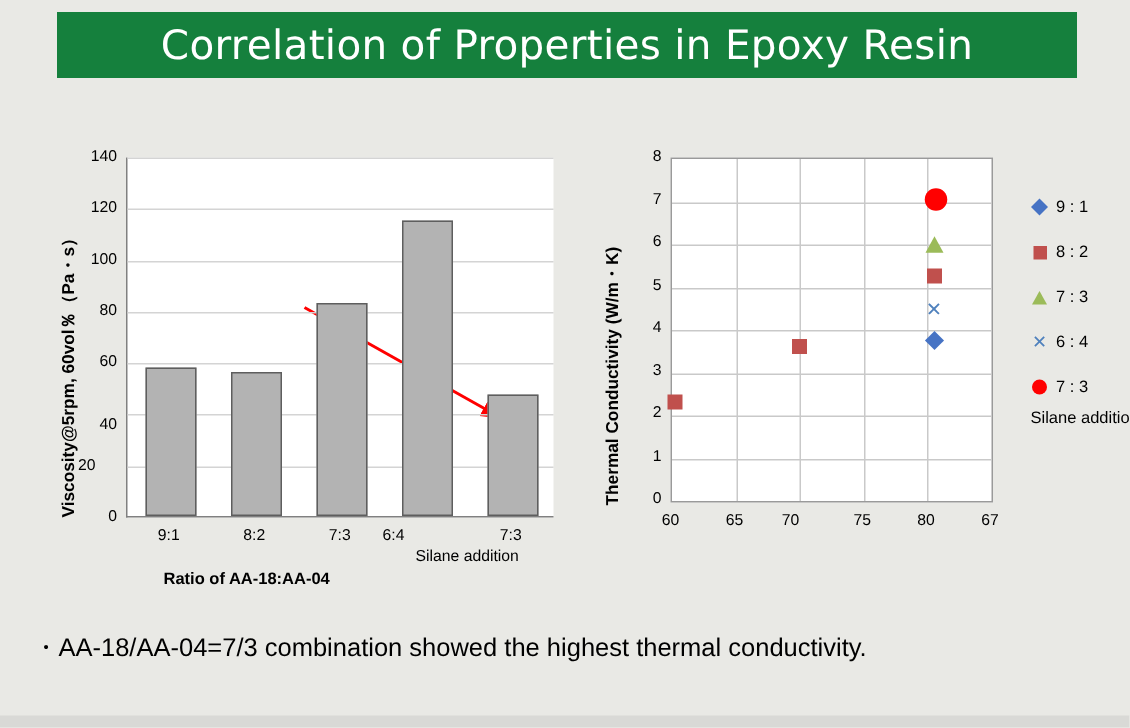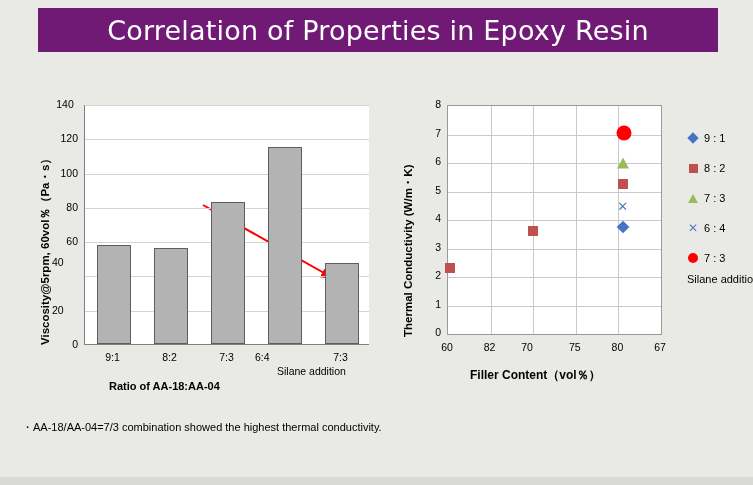--- a/index.html
+++ b/index.html
@@ -20,21 +20,21 @@
     width: 753px; height: 485px;
     background: #e9e9e5;
   }
   
   #title-bar {
     position: absolute;
     left: 38px;
     top: 8px;
     width: 680px;
     height: 44px;
-    background: #701a75;
+    background: #15803d;
     display: flex;
     align-items: center;
     justify-content: center;
   }
   #title-text {
     color: #ffffff;
     font-size: 27px;
     font-family: "DejaVu Sans", sans-serif;
     font-weight: 400;
     letter-spacing: 0.2px;
@@ -206,21 +206,21 @@
     white-space: nowrap;
   }
   
   #bullets {
     position: absolute;
     left: 22px;
     top: 420px;
     width: 720px;
   }
   .bullet {
-    font-size: 11px;
+    font-size: 17px;
     color: #000;
     margin-bottom: 14px;
     font-family: "Liberation Sans", sans-serif;
     white-space: nowrap;
   }
   #bottom-strip {
     position: absolute;
     left: 0;
     bottom: 0;
     width: 753px;
@@ -262,26 +262,26 @@
         <div class="bar" style="left: 125.5px; width: 34px; height: 142.286px;"></div>
         <div class="bar" style="left: 182.5px; width: 34px; height: 197.143px;"></div>
         <div class="bar" style="left: 239.5px; width: 34px; height: 80.5714px;"></div>
       </div>
 
     <div class="axis-label" style="left:85px; top:285px;">Ratio of AA-18:AA-04</div>
 
     <div class="tick-label" style="left:253px; top:270px; font-size:10.5px;">Silane addition</div>
   <div class="tick-label" style="left: 28px; top: 243px; width: 26px; text-align: right;">0</div>
       <div class="tick-label" style="left: 28px; top: 208.714px; width: 26px; ">20</div>
-      <div class="tick-label" style="left: 28px; top: 161px; width: 26px; ">40</div>
+      <div class="tick-label" style="left: 28px; top: 182px; width: 26px; text-align: right;">40</div>
       <div class="tick-label" style="left: 28px; top: 140.143px; width: 26px; text-align: right;">60</div>
       <div class="tick-label" style="left: 28px; top: 105.857px; width: 26px; text-align: right;">80</div>
       <div class="tick-label" style="left: 28px; top: 71.5714px; width: 26px; text-align: right;">100</div>
       <div class="tick-label" style="left: 28px; top: 37.2857px; width: 26px; text-align: right;">120</div>
-      <div class="tick-label" style="left: 28px; top: 3px; width: 26px; text-align: center;">140</div>
+      <div class="tick-label" style="left: 28px; top: 3px; width: 26px; text-align: right;">140</div>
       <div class="tick-label" style="left: 60px; top: 256px; width: 57px; text-align: center;">9:1</div>
       <div class="tick-label" style="left: 117px; top: 256px; width: 57px; text-align: center;">8:2</div>
       <div class="tick-label" style="left: 174px; top: 256px; width: 57px; text-align: center;">7:3</div>
       <div class="tick-label" style="left: 231px; top: 256px; width: 57px; ">6:4</div>
       <div class="tick-label" style="left: 288px; top: 256px; width: 57px; text-align: center;">7:3</div>
     </div>
 
   <div id="scatter-chart" class="chart-area">
 
     <div class="vlabel" style="left:16px; top:242px; font-size:11.5px;">Thermal Conductivity (W/m・K)</div>
@@ -300,21 +300,20 @@
         <div class="grid-h" style="top: 28.5px;"></div>
         <div class="marker m-diamond" style="left: 174.66px; top: 121.125px;"></div>
         <div class="marker m-square" style="left: 1.704px; top: 162.45px;"></div>
         <div class="marker m-square" style="left: 85.2px; top: 125.4px;"></div>
         <div class="marker m-square" style="left: 174.66px; top: 78.375px;"></div>
         <div class="marker m-triangle" style="left: 174.66px; top: 57px;"></div>
         <div class="marker m-cross" style="left: 174.66px; top: 99.75px;">✕</div>
         <div class="marker m-circle" style="left: 176.364px; top: 27.075px;"></div>
       </div>
 
-    <div class="axis-label" style="left:85px; top:272px; font-size:12px;">Filler Content（vol％）</div>
 
     <div id="legend">
       <div class="legend-row">
         <span class="legend-sym">
             <span class="lg-diamond"></span>
           </span>
         <span>9 : 1</span>
       </div>
       <div class="legend-row">
         <span class="legend-sym">
@@ -334,21 +333,21 @@
       </div>
       <div class="legend-row">
         <span class="legend-sym">
             <span class="lg-circle"></span>
           </span>
         <span>7 : 3</span>
       </div>
     </div>
     <div id="legend-note">Silane addition</div>
   <div class="tick-label" style="left: 50px; top: 246px; width: 24px; text-align: center;">60</div>
-      <div class="tick-label" style="left: 92.6px; top: 246px; width: 24px; text-align: center;">82</div>
+      <div class="tick-label" style="left: 92.6px; top: 246px; width: 24px; text-align: center;">65</div>
       <div class="tick-label" style="left: 130px; top: 246px; width: 24px; text-align: center;">70</div>
       <div class="tick-label" style="left: 177.8px; top: 246px; width: 24px; text-align: center;">75</div>
       <div class="tick-label" style="left: 220.4px; top: 246px; width: 24px; text-align: center;">80</div>
       <div class="tick-label" style="left: 263px; top: 246px; width: 24px; text-align: center;">67</div>
       <div class="tick-label" style="left: 38px; top: 231px; width: 18px; text-align: right;">0</div>
       <div class="tick-label" style="left: 38px; top: 202.5px; width: 18px; text-align: right;">1</div>
       <div class="tick-label" style="left: 38px; top: 174px; width: 18px; text-align: right;">2</div>
       <div class="tick-label" style="left: 38px; top: 145.5px; width: 18px; text-align: right;">3</div>
       <div class="tick-label" style="left: 38px; top: 117px; width: 18px; text-align: right;">4</div>
       <div class="tick-label" style="left: 38px; top: 88.5px; width: 18px; text-align: right;">5</div>

